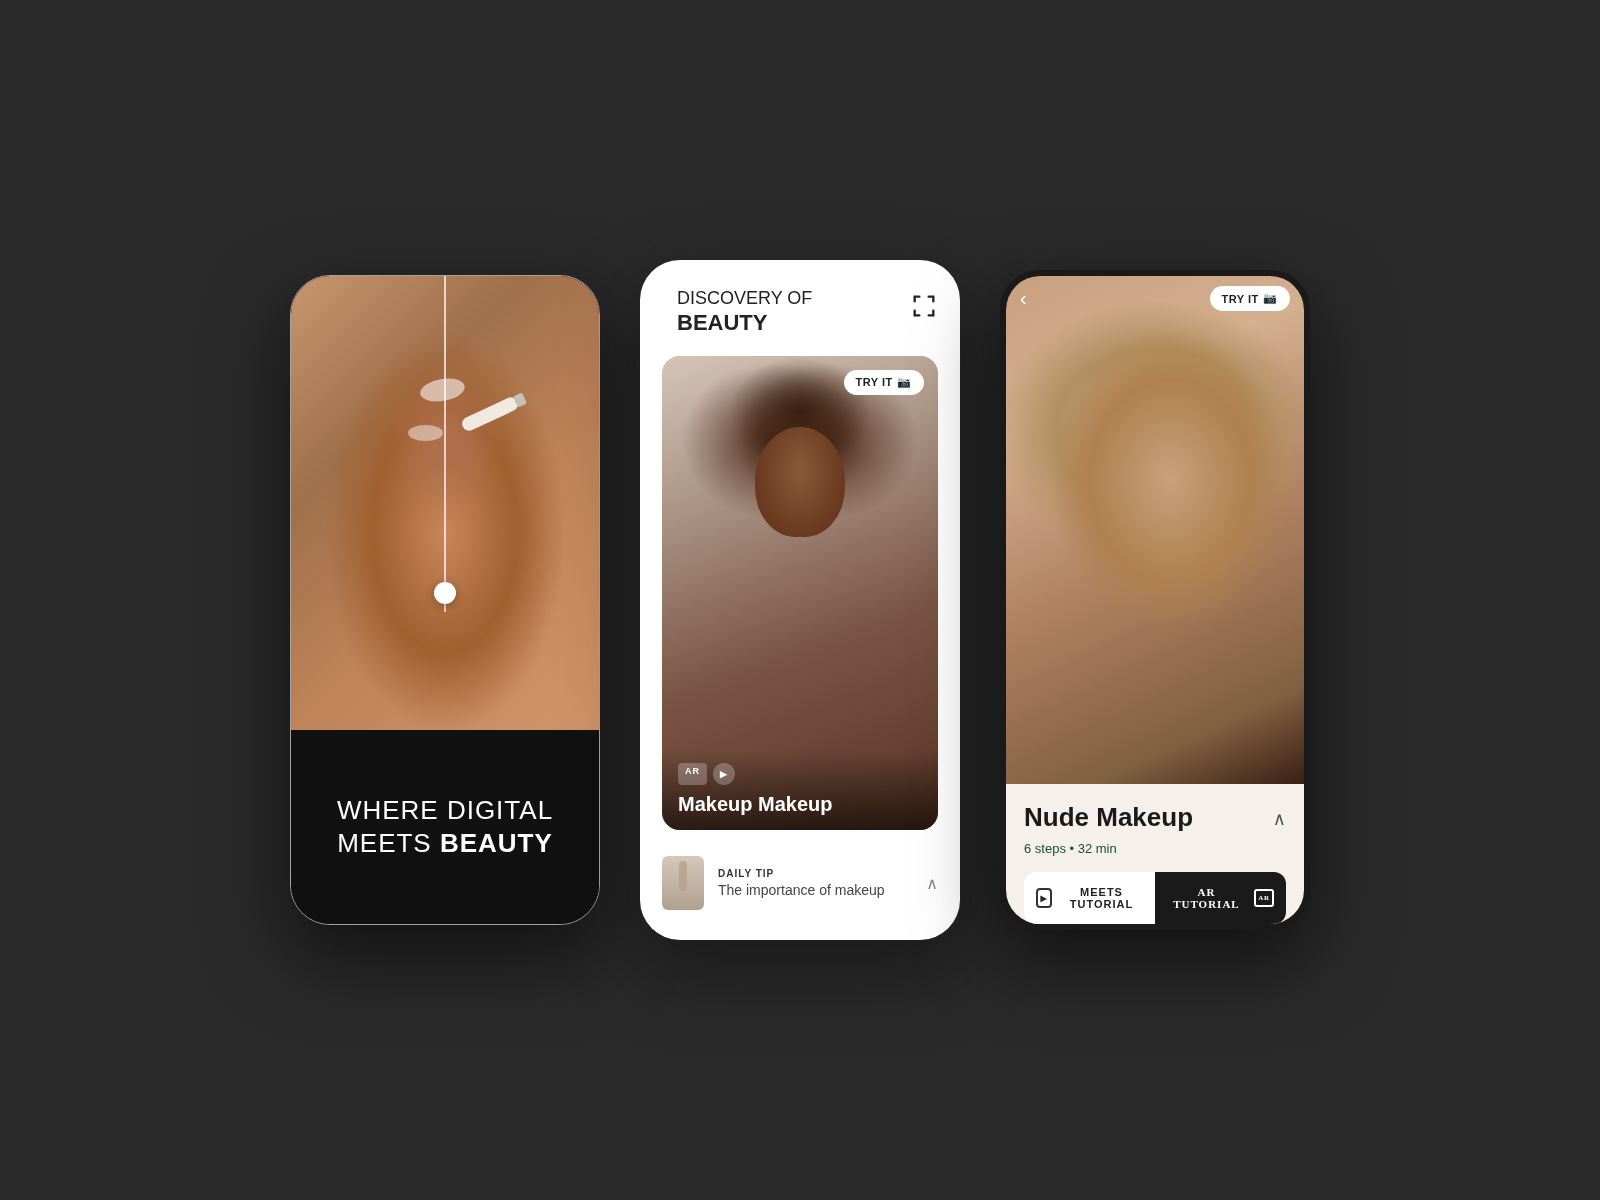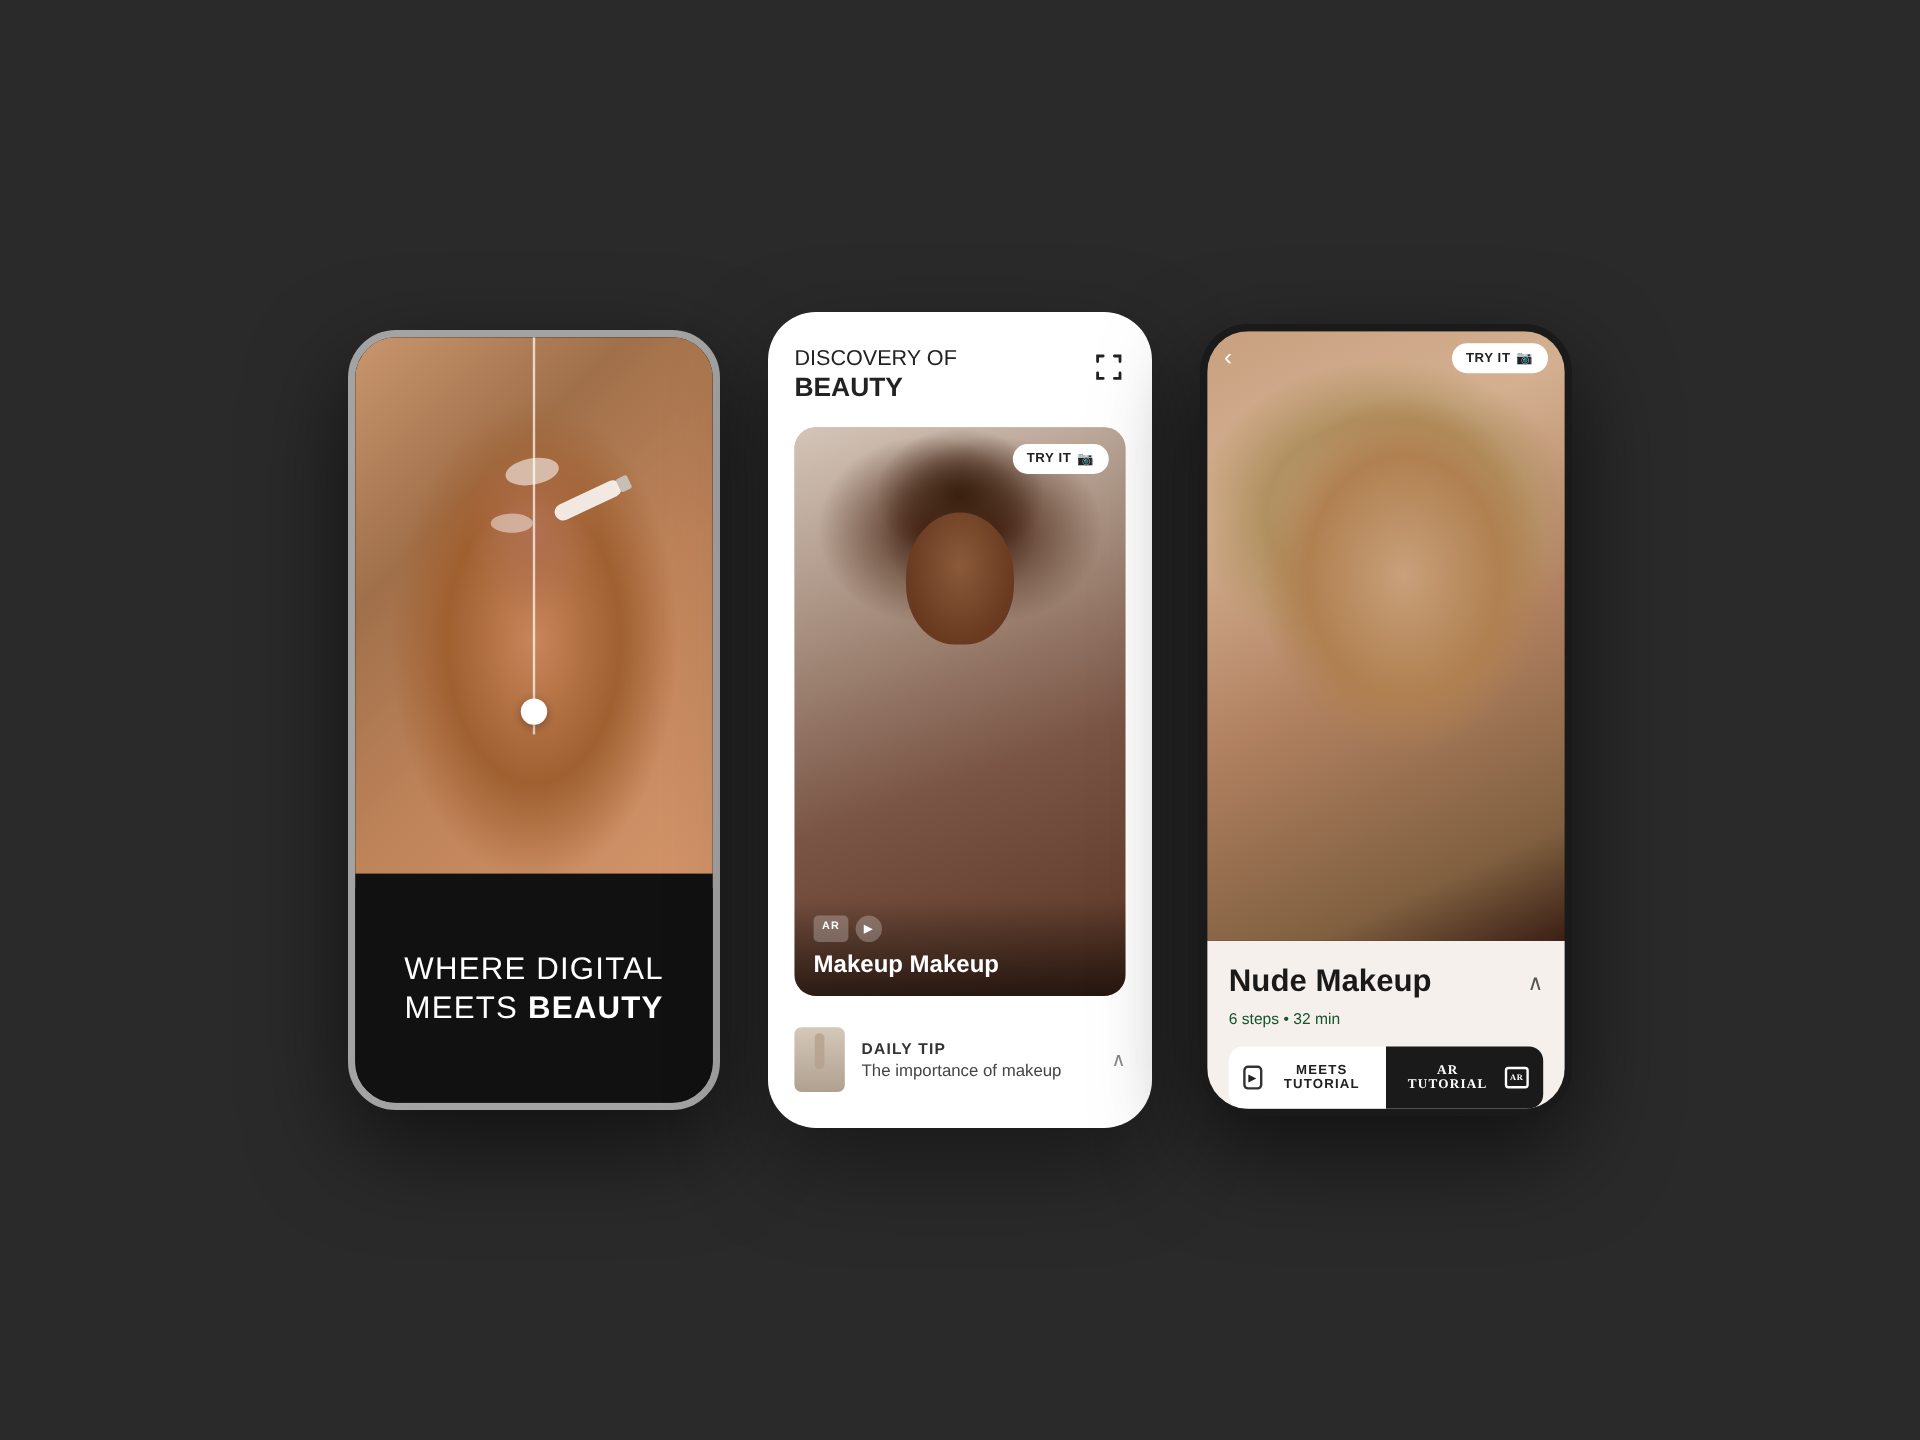--- a/index.html
+++ b/index.html
@@ -23,21 +23,21 @@
       position: relative;
       flex-shrink: 0;
       box-shadow: 0 30px 80px rgba(0,0,0,0.6);
     }
 
     
     .phone-1 {
       width: 310px;
       height: 650px;
       background: #111;
-      border: 6px solid #a3a3a3;
+      border: 1px solid #a3a3a3;
     }
 
     .phone-1-inner {
       width: 100%;
       height: 100%;
       position: relative;
       overflow: hidden;
     }
 
     .phone-1-bg {
@@ -172,20 +172,21 @@
       align-items: flex-start;
       justify-content: space-between;
       margin-bottom: 20px;
     }
 
     .phone-2-title {
       font-size: 18px;
       font-weight: 300;
       color: #222;
       line-height: 1.2;
+      margin-left: 15px;
     }
     .phone-2-title strong {
       display: block;
       font-size: 22px;
       font-weight: 800;
     }
 
     .crop-icon {
       width: 28px;
       height: 28px;
@@ -321,21 +322,21 @@
       height: 30px;
       background: rgba(180,160,140,0.8);
       border-radius: 4px;
     }
 
     .daily-tip-text {
       flex: 1;
     }
 
     .daily-tip-label {
-      font-size: 13px;
+      font-size: 10px;
       font-weight: 800;
       letter-spacing: 1px;
       color: #333;
       text-transform: uppercase;
       margin-bottom: 3px;
     }
 
     .daily-tip-desc {
       font-size: 14px;
       color: #444;

